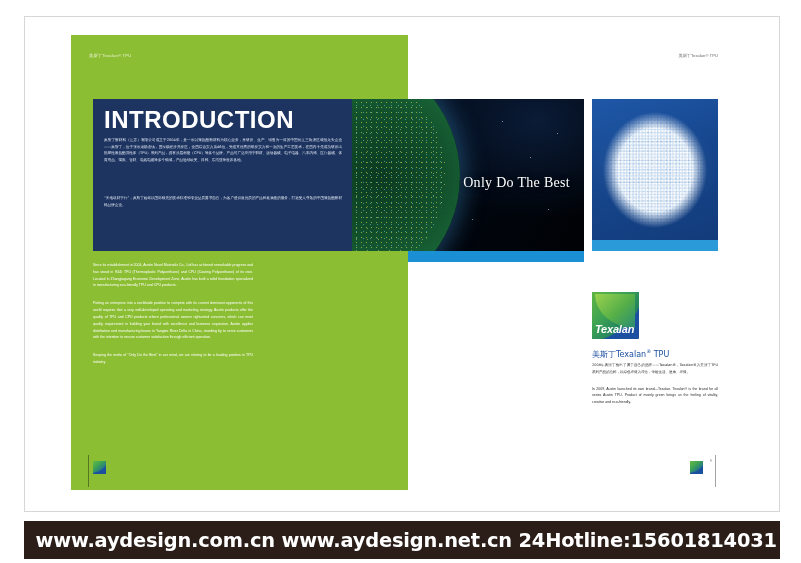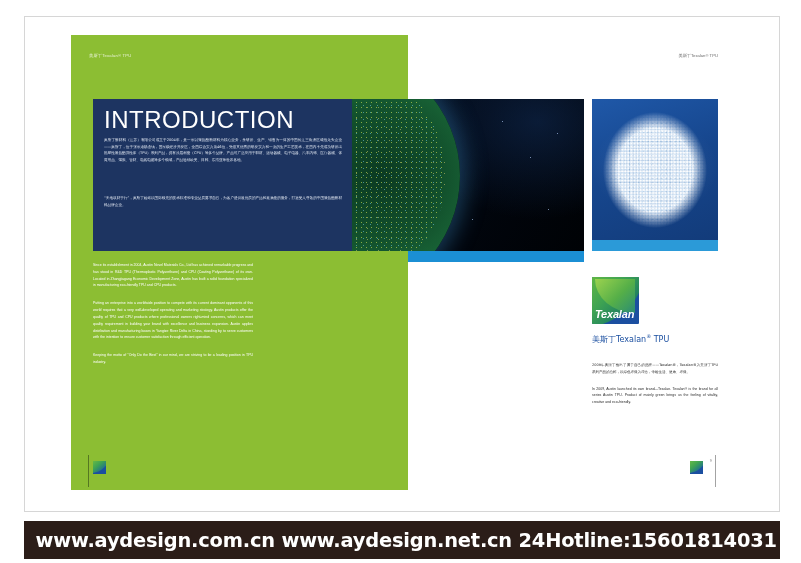--- a/index.html
+++ b/index.html
@@ -42,21 +42,21 @@
     position: absolute;
     left: 93px; top: 99px;
     width: 260px; height: 152px;
     background: #1d3461;
     overflow: hidden;
   }
   .intro-title {
     position: absolute;
     left: 11px; top: 7px;
     font-size: 24px;
-    font-weight: 400;
+    font-weight: 700;
     letter-spacing: .5px;
     color: #ffffff;
     font-family: "Liberation Sans", sans-serif;
   }
   .cn-para {
     position: absolute;
     left: 11px;
     width: 238px;
     color: #e2e8f2;
     font-size: 3.6px;
@@ -200,21 +200,21 @@
   .pellets-strip {
     position: absolute;
     left: 0; bottom: 0;
     width: 100%; height: 11px;
     background: #2b9ad8;
   }
 
   
   .logo-wrap {
     position: absolute;
-    left: 592px; top: 277px;
+    left: 592px; top: 292px;
     width: 126px;
   }
   .logo-mark {
     position: relative;
     width: 47px; height: 47px;
     background: #1b4fa0;
     overflow: hidden;
     border-radius: 1px;
   }
   .logo-leaf {
@@ -353,20 +353,21 @@
 
   <div class="hero-earth">
     <div class="earth-sky"></div>
     <div class="earth-limb"></div>
     <div class="earth-speckle"></div>
     <div class="star" style="left:150px;top:22px"></div>
     <div class="star" style="left:178px;top:58px"></div>
     <div class="star" style="left:205px;top:34px"></div>
     <div class="star" style="left:120px;top:120px"></div>
     <div class="star" style="left:196px;top:110px"></div>
+    <div class="hero-slogan">Only Do The Best</div>
   </div>
   <div class="blue-bar"></div>
 
   <div class="right-page"></div>
   <div class="right-header">美斯丁Texalan® TPU</div>
 
   <div class="pellets">
     <div class="pellets-bg"></div>
     <div class="pellets-pile"></div>
     <div class="pellets-strip"></div>

